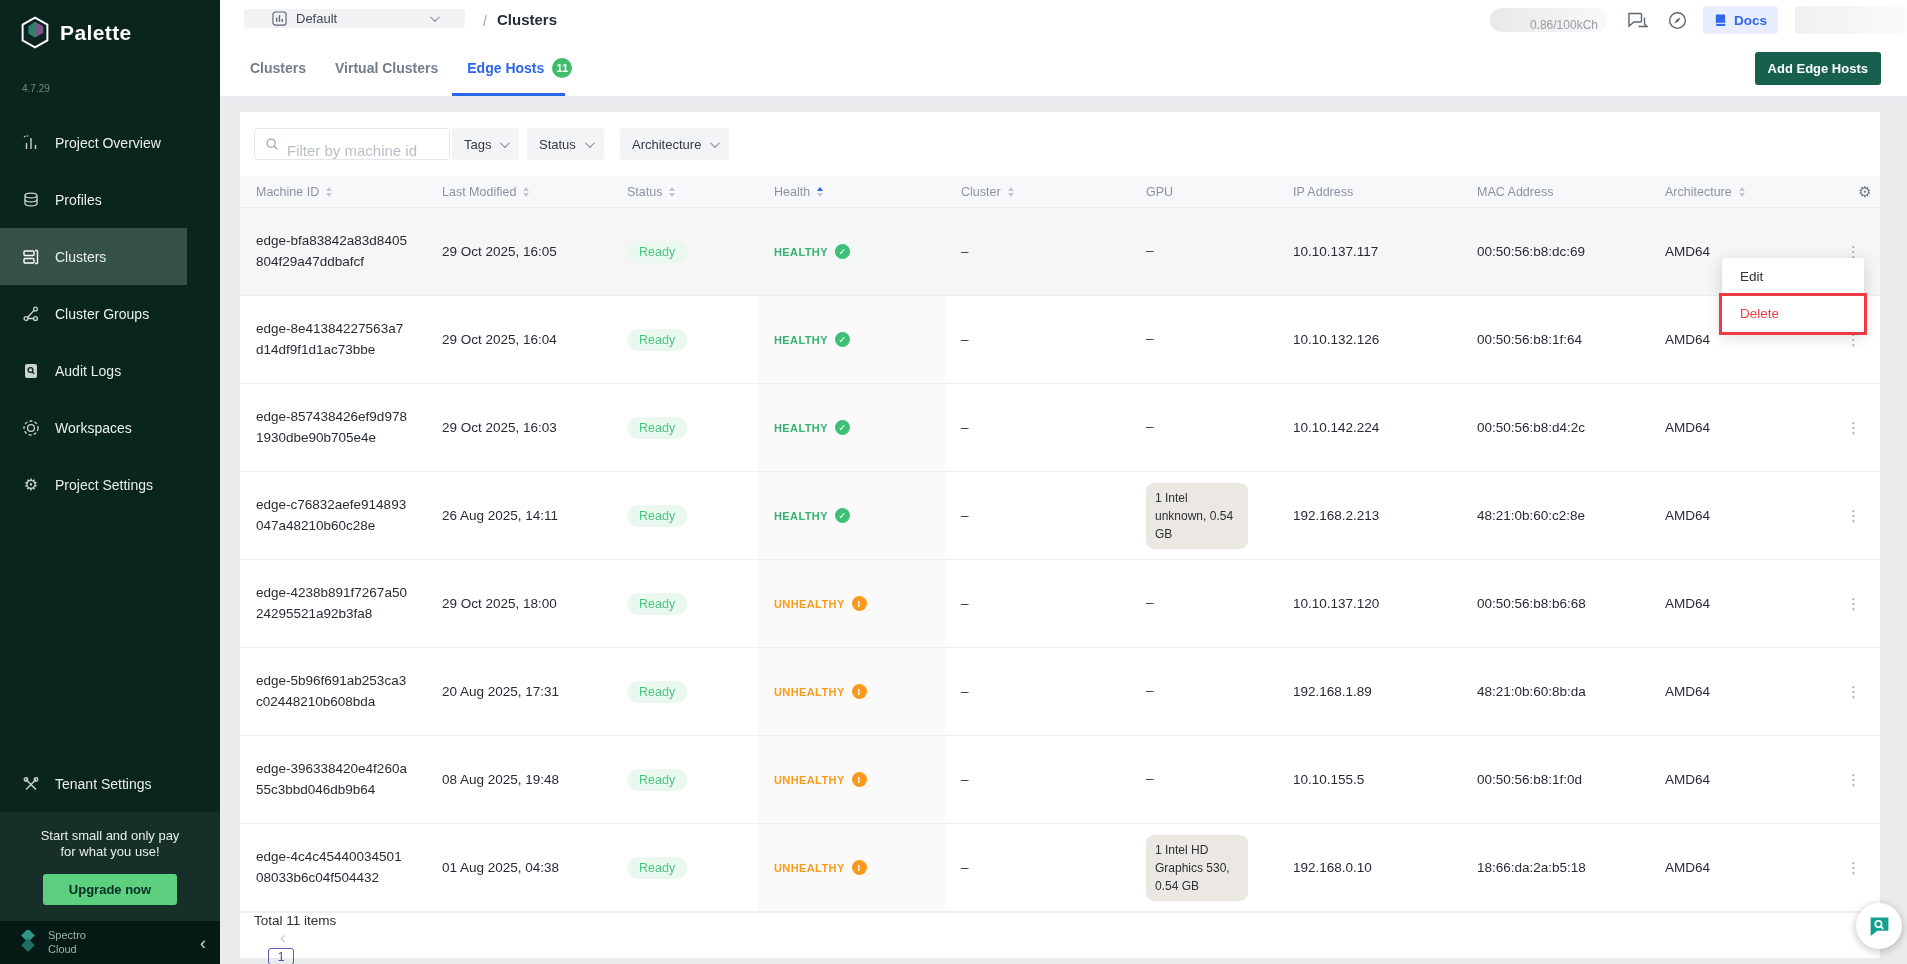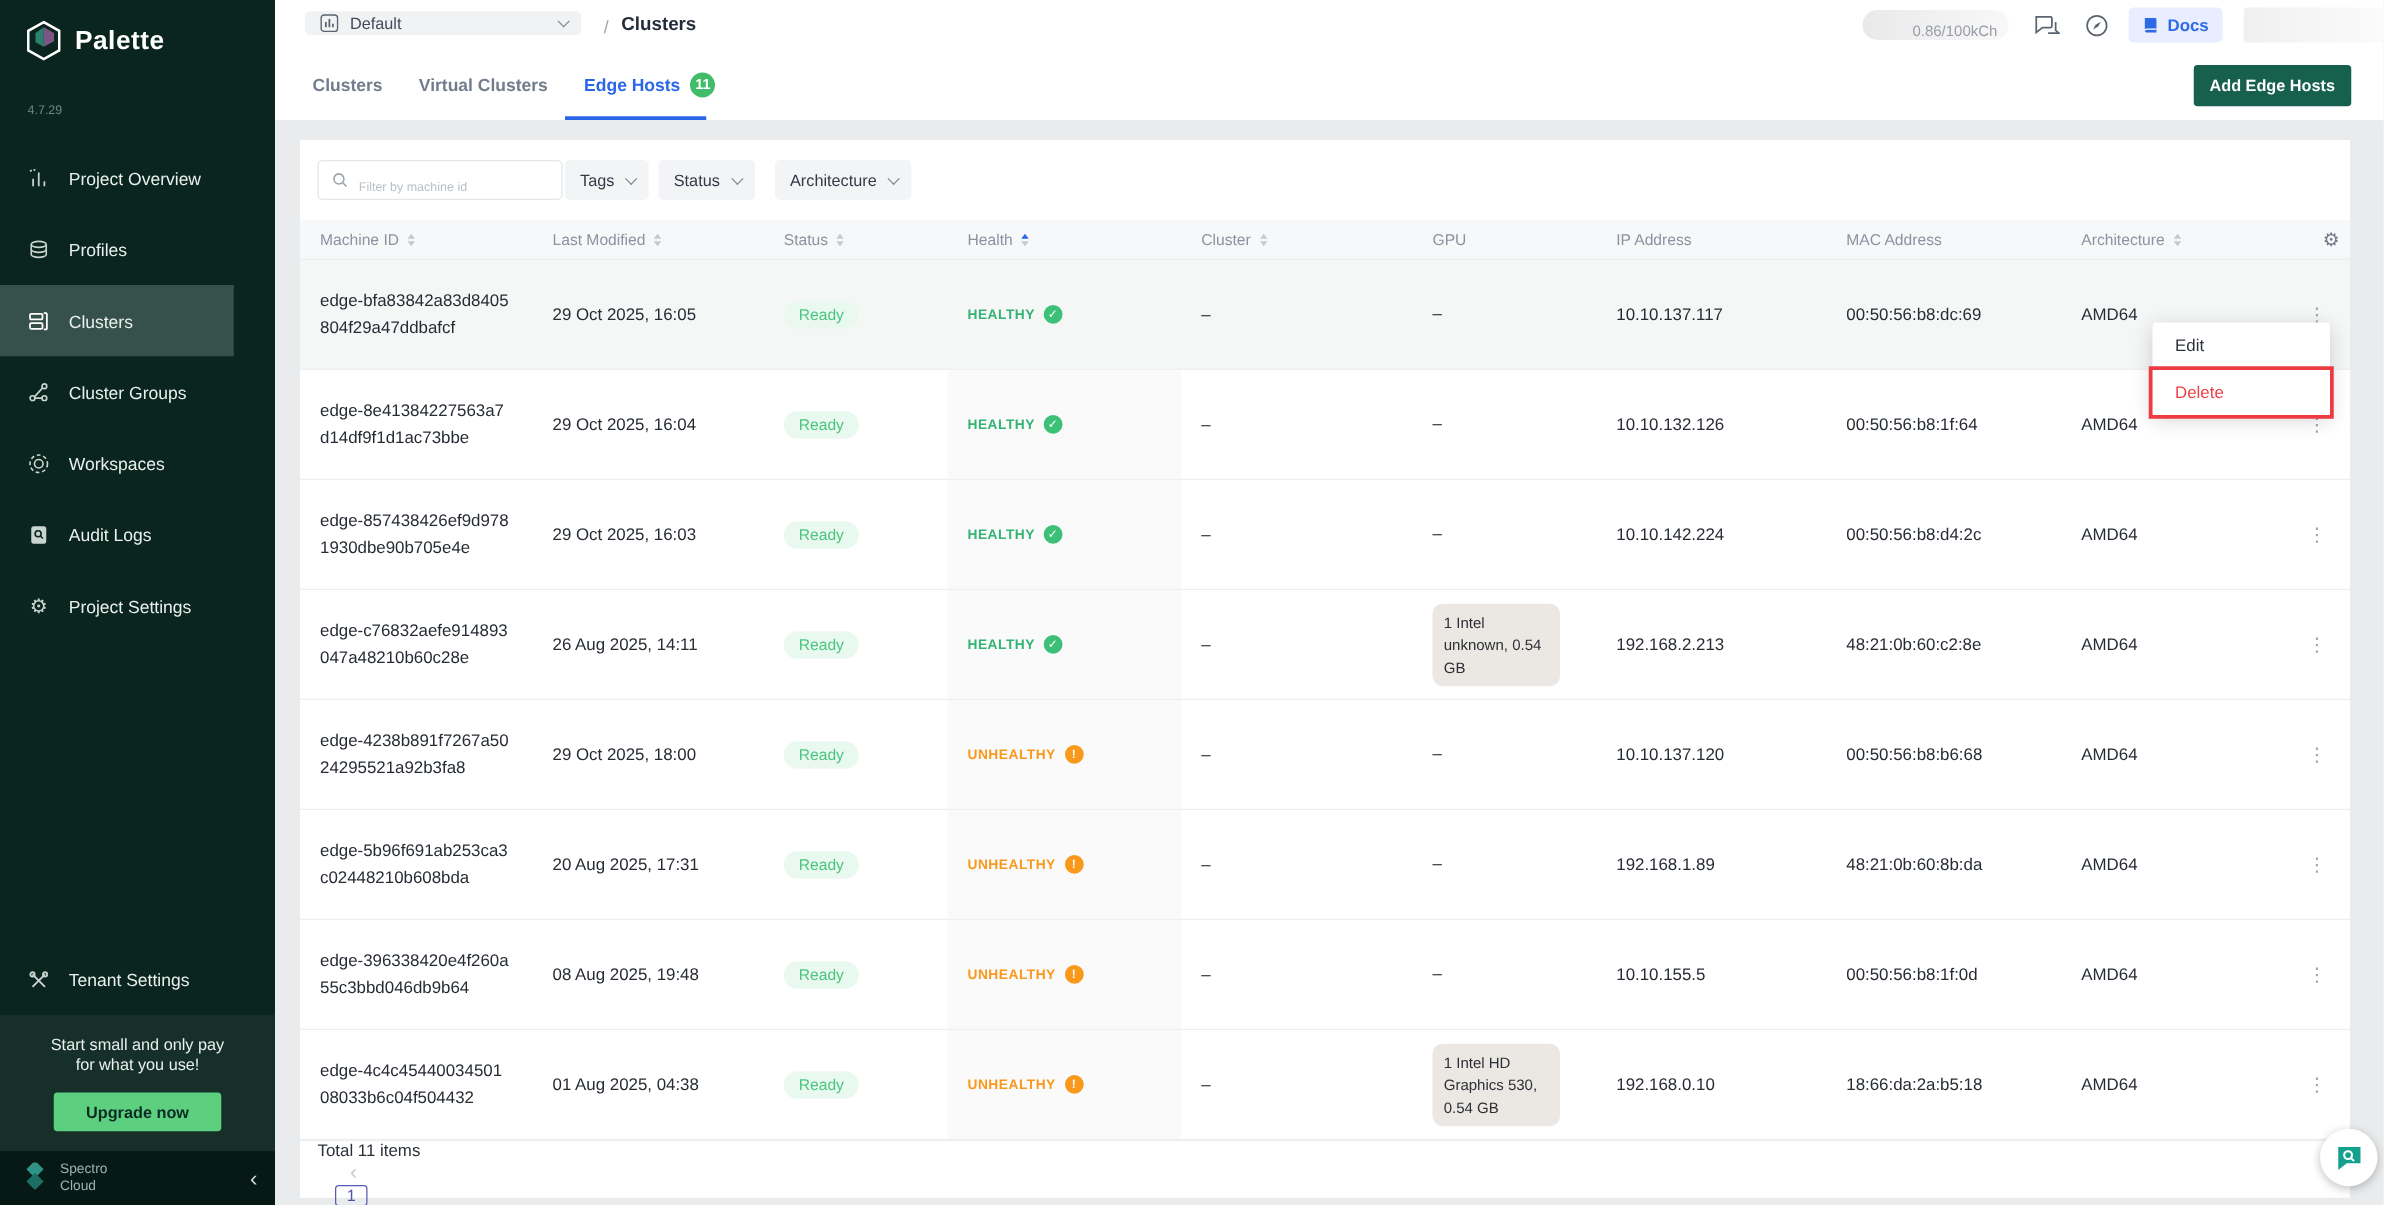--- a/index.html
+++ b/index.html
@@ -20,21 +20,21 @@
   .promo { background:rgba(255,255,255,.05); padding:16px 10px 16px; text-align:center; }
   .promo-text { color:#e9f0ee; font-size:13px; line-height:1.25; }
   .upgrade-btn { margin-top:14px; background:#5cd07f; color:#0b2a24; border:none; font-size:13px; font-weight:700; padding:8px 26px; border-radius:3px; cursor:pointer; font-family:inherit; }
   .brand-bar { background:rgba(0,0,0,.30); height:43px; display:flex; align-items:center; padding:0 14px 0 16px; }
   .brand-name { color:#9fb3ae; font-size:11px; line-height:1.25; margin-left:8px; }
   .collapse { margin-left:auto; color:#cfdad6; font-size:18px; cursor:pointer; line-height:1; }
 
   
   .topbar { position:absolute; left:220px; top:0; width:1687px; height:97px; background:#fff; border-bottom:1px solid #e7e9ec; }
   .crumb-row { position:absolute; left:0; top:0; right:0; height:40px; }
-  .proj-pill { position:absolute; left:24px; top:9px; width:221px; height:19px; background:#f1f2f4; border-radius:4px; display:flex; align-items:center; gap:9px; padding:0 12px; cursor:pointer; }
+  .proj-pill { position:absolute; left:24px; top:9px; width:221px; height:19px; background:#f1f2f4; border-radius:4px; display:flex; align-items:center; gap:9px; padding:0 28px; cursor:pointer; }
   .proj-pill .lbl { font-size:13px; color:#424a57; }
   .crumb-sep { position:absolute; left:263px; top:13px; color:#9aa3ad; font-size:14px; }
   .crumb-cur { position:absolute; left:277px; top:11px; color:#232c3a; font-size:15px; font-weight:700; }
   .top-right { position:absolute; right:0; top:6px; height:28px; display:flex; align-items:center; }
   .usage-pill { width:117px; height:24px; border-radius:12px; background:linear-gradient(90deg,#e9e9e9,#f8f8f8); display:flex; align-items:flex-end; justify-content:flex-end; padding-right:9px; font-size:12px; color:#989ea7; }
   .tb-ic { margin-left:20px; cursor:pointer; display:inline-flex; }
   .docs-pill { margin-left:16px; height:28px; background:#e8eeff; border-radius:4px; display:flex; align-items:center; gap:7px; padding:0 11px; cursor:pointer; }
   .docs-pill span { color:#2e6ae8; font-size:13.5px; font-weight:600; }
   .redacted { margin-left:17px; width:112px; height:28px; border-radius:3px; background:linear-gradient(90deg,#f0f0f0,#fbfbfb); }
 
@@ -42,21 +42,21 @@
   .tab { font-size:14px; font-weight:600; color:#717d8c; cursor:pointer; display:flex; align-items:center; gap:8px; }
   .tab.active { color:#2a66e8; font-weight:700; }
   .tab-badge { width:20px; height:20px; border-radius:50%; background:#41bd69; color:#fff; font-size:11.5px; font-weight:700; display:flex; align-items:center; justify-content:center; }
   .tab-underline { position:absolute; left:232px; bottom:0; width:113px; height:3px; background:#2a66e8; }
   .add-btn { position:absolute; right:26px; top:52px; height:33px; background:#17604d; color:#fff; border:none; border-radius:3px; font-size:13px; font-weight:700; padding:0 13px; cursor:pointer; font-family:inherit; }
 
   
   .card { position:absolute; left:240px; top:112px; width:1640px; height:846px; background:#fff; }
   .filterbar { position:relative; height:64px; }
   .search-box { position:absolute; left:14px; top:16px; width:196px; height:32px; border:1px solid #e3e6ea; border-radius:4px; background:#fff; display:flex; align-items:center; gap:8px; padding:0 10px; }
-  .search-box input { border:none; outline:none; flex:1; font-size:10px; color:#000000; font-family:inherit; min-width:0; background:transparent;margin-top:13px; }
+  .search-box input { border:none; outline:none; flex:1; font-size:15px; color:#000000; font-family:inherit; min-width:0; background:transparent;margin-top:13px; }
   .search-box input::placeholder { color:#b9bfc8; }
   .drop { position:absolute; top:16px; height:32px; background:#f3f4f6; border-radius:4px; display:flex; align-items:center; gap:9px; padding:0 12px; font-size:13px; color:#323a46; cursor:pointer; }
   .drop-tags { left:212px; } .drop-status { left:287px; } .drop-arch { left:380px; }
   .chev { width:7px; height:7px; border-right:1.5px solid #7d8694; border-bottom:1.5px solid #7d8694; transform:rotate(45deg) translateY(-2px); }
 
   .grid-cols { display:grid; grid-template-columns:186px 185px 147px 187px 185px 147px 184px 188px 185px 46px; }
   .thead { height:32px; background:#f7f8f9; align-items:center; border-bottom:1px solid #eceef0; }
   .th { display:flex; align-items:center; gap:7px; padding-left:16px; font-size:12.5px; color:#8c93a0; }
   .sorter { display:flex; flex-direction:column; gap:2px; }
   .car { width:0; height:0; border-left:3.5px solid transparent; border-right:3.5px solid transparent; }
@@ -157,36 +157,36 @@
             <circle cx="4" cy="13.5" r="1.9"></circle>
             <circle cx="13.5" cy="4" r="1.9"></circle>
             <circle cx="13.5" cy="13.5" r="1.9"></circle>
             <path d="M5.7 12.3l6.2-6.8M6 13.5h5.5"></path>
           </svg>
       </span>
       <span>Cluster Groups</span>
     </div>
     <div class="nav-item">
       <span class="ic">
-        <svg width="18" height="18" viewBox="0 0 18 18" fill="none" stroke="#c9d4d0" stroke-width="1.3">
-            <circle cx="9" cy="9" r="7" stroke-dasharray="3 2.2"></circle>
-            <circle cx="9" cy="9" r="3.4"></circle>
-          </svg>
-      </span>
-      <span>Workspaces</span>
-    </div>
-    <div class="nav-item">
-      <span class="ic">
         <svg width="18" height="18" viewBox="0 0 18 18">
             <rect x="3" y="2" width="12" height="14" rx="2" fill="#c9d4d0"></rect>
             <circle cx="8.5" cy="8" r="2.4" fill="none" stroke="#0a241e" stroke-width="1.3"></circle>
             <line x1="10.3" y1="9.8" x2="12.3" y2="11.8" stroke="#0a241e" stroke-width="1.3"></line>
           </svg>
       </span>
       <span>Audit Logs</span>
+    </div>
+    <div class="nav-item">
+      <span class="ic">
+        <svg width="18" height="18" viewBox="0 0 18 18" fill="none" stroke="#c9d4d0" stroke-width="1.3">
+            <circle cx="9" cy="9" r="7" stroke-dasharray="3 2.2"></circle>
+            <circle cx="9" cy="9" r="3.4"></circle>
+          </svg>
+      </span>
+      <span>Workspaces</span>
     </div>
     <div class="nav-item">
       <span class="ic">⚙</span>
       <span>Project Settings</span>
     </div>
   </div>
 
   <div class="sb-bottom">
     <div class="tenant">
       <span class="ic">

